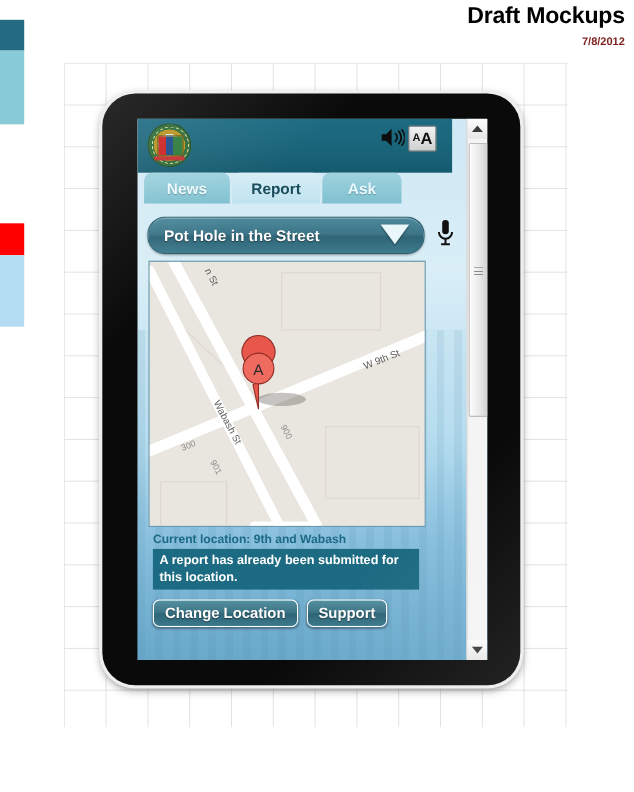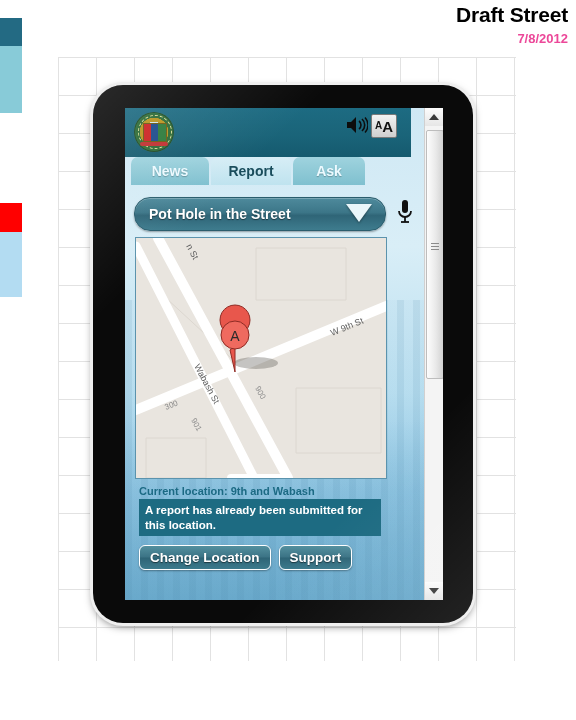--- a/index.html
+++ b/index.html
@@ -13,21 +13,21 @@
 
   
   #title-block{
     position:absolute; right:8px; top:2px; text-align:right;
   }
   #doc-title{
     font-size:21px; font-weight:bold; color:#000;
     letter-spacing:-0.2px; line-height:26px;
   }
   #doc-date{
-    font-size:13px; font-weight:bold; color:#ec4899;
+    font-size:10px; font-weight:bold; color:#7f1d1d;
     line-height:20px; margin-top:1px;
   }
 
   
   .swatch{position:absolute; left:0; width:22px;}
   #swatch-0{top:18px;  height:28px; background:#236a83;}
   #swatch-1{top:46px;  height:67px; background:#88cbd8;}
   #swatch-2{top:203px; height:29px; background:#ff0000;}
   #swatch-3{top:232px; height:65px; background:#b3dcf2;}
 
@@ -237,21 +237,21 @@
   }
   #scroll-grip{
     position:absolute; left:4px; top:112px; width:8px; height:8px;
     background:repeating-linear-gradient(to bottom,#8a8a8a 0 1px, transparent 1px 3px);
   }
 </style>
 </head>
 <body>
 
 <div id="title-block">
-  <div id="doc-title">Draft Street</div>
+  <div id="doc-title">Draft Mockups</div>
   <div id="doc-date">7/8/2012</div>
 </div>
 
 <div class="swatch" id="swatch-0"></div>
 <div class="swatch" id="swatch-1"></div>
 <div class="swatch" id="swatch-2"></div>
 <div class="swatch" id="swatch-3"></div>
 
 <div id="grid-canvas"></div>
 

